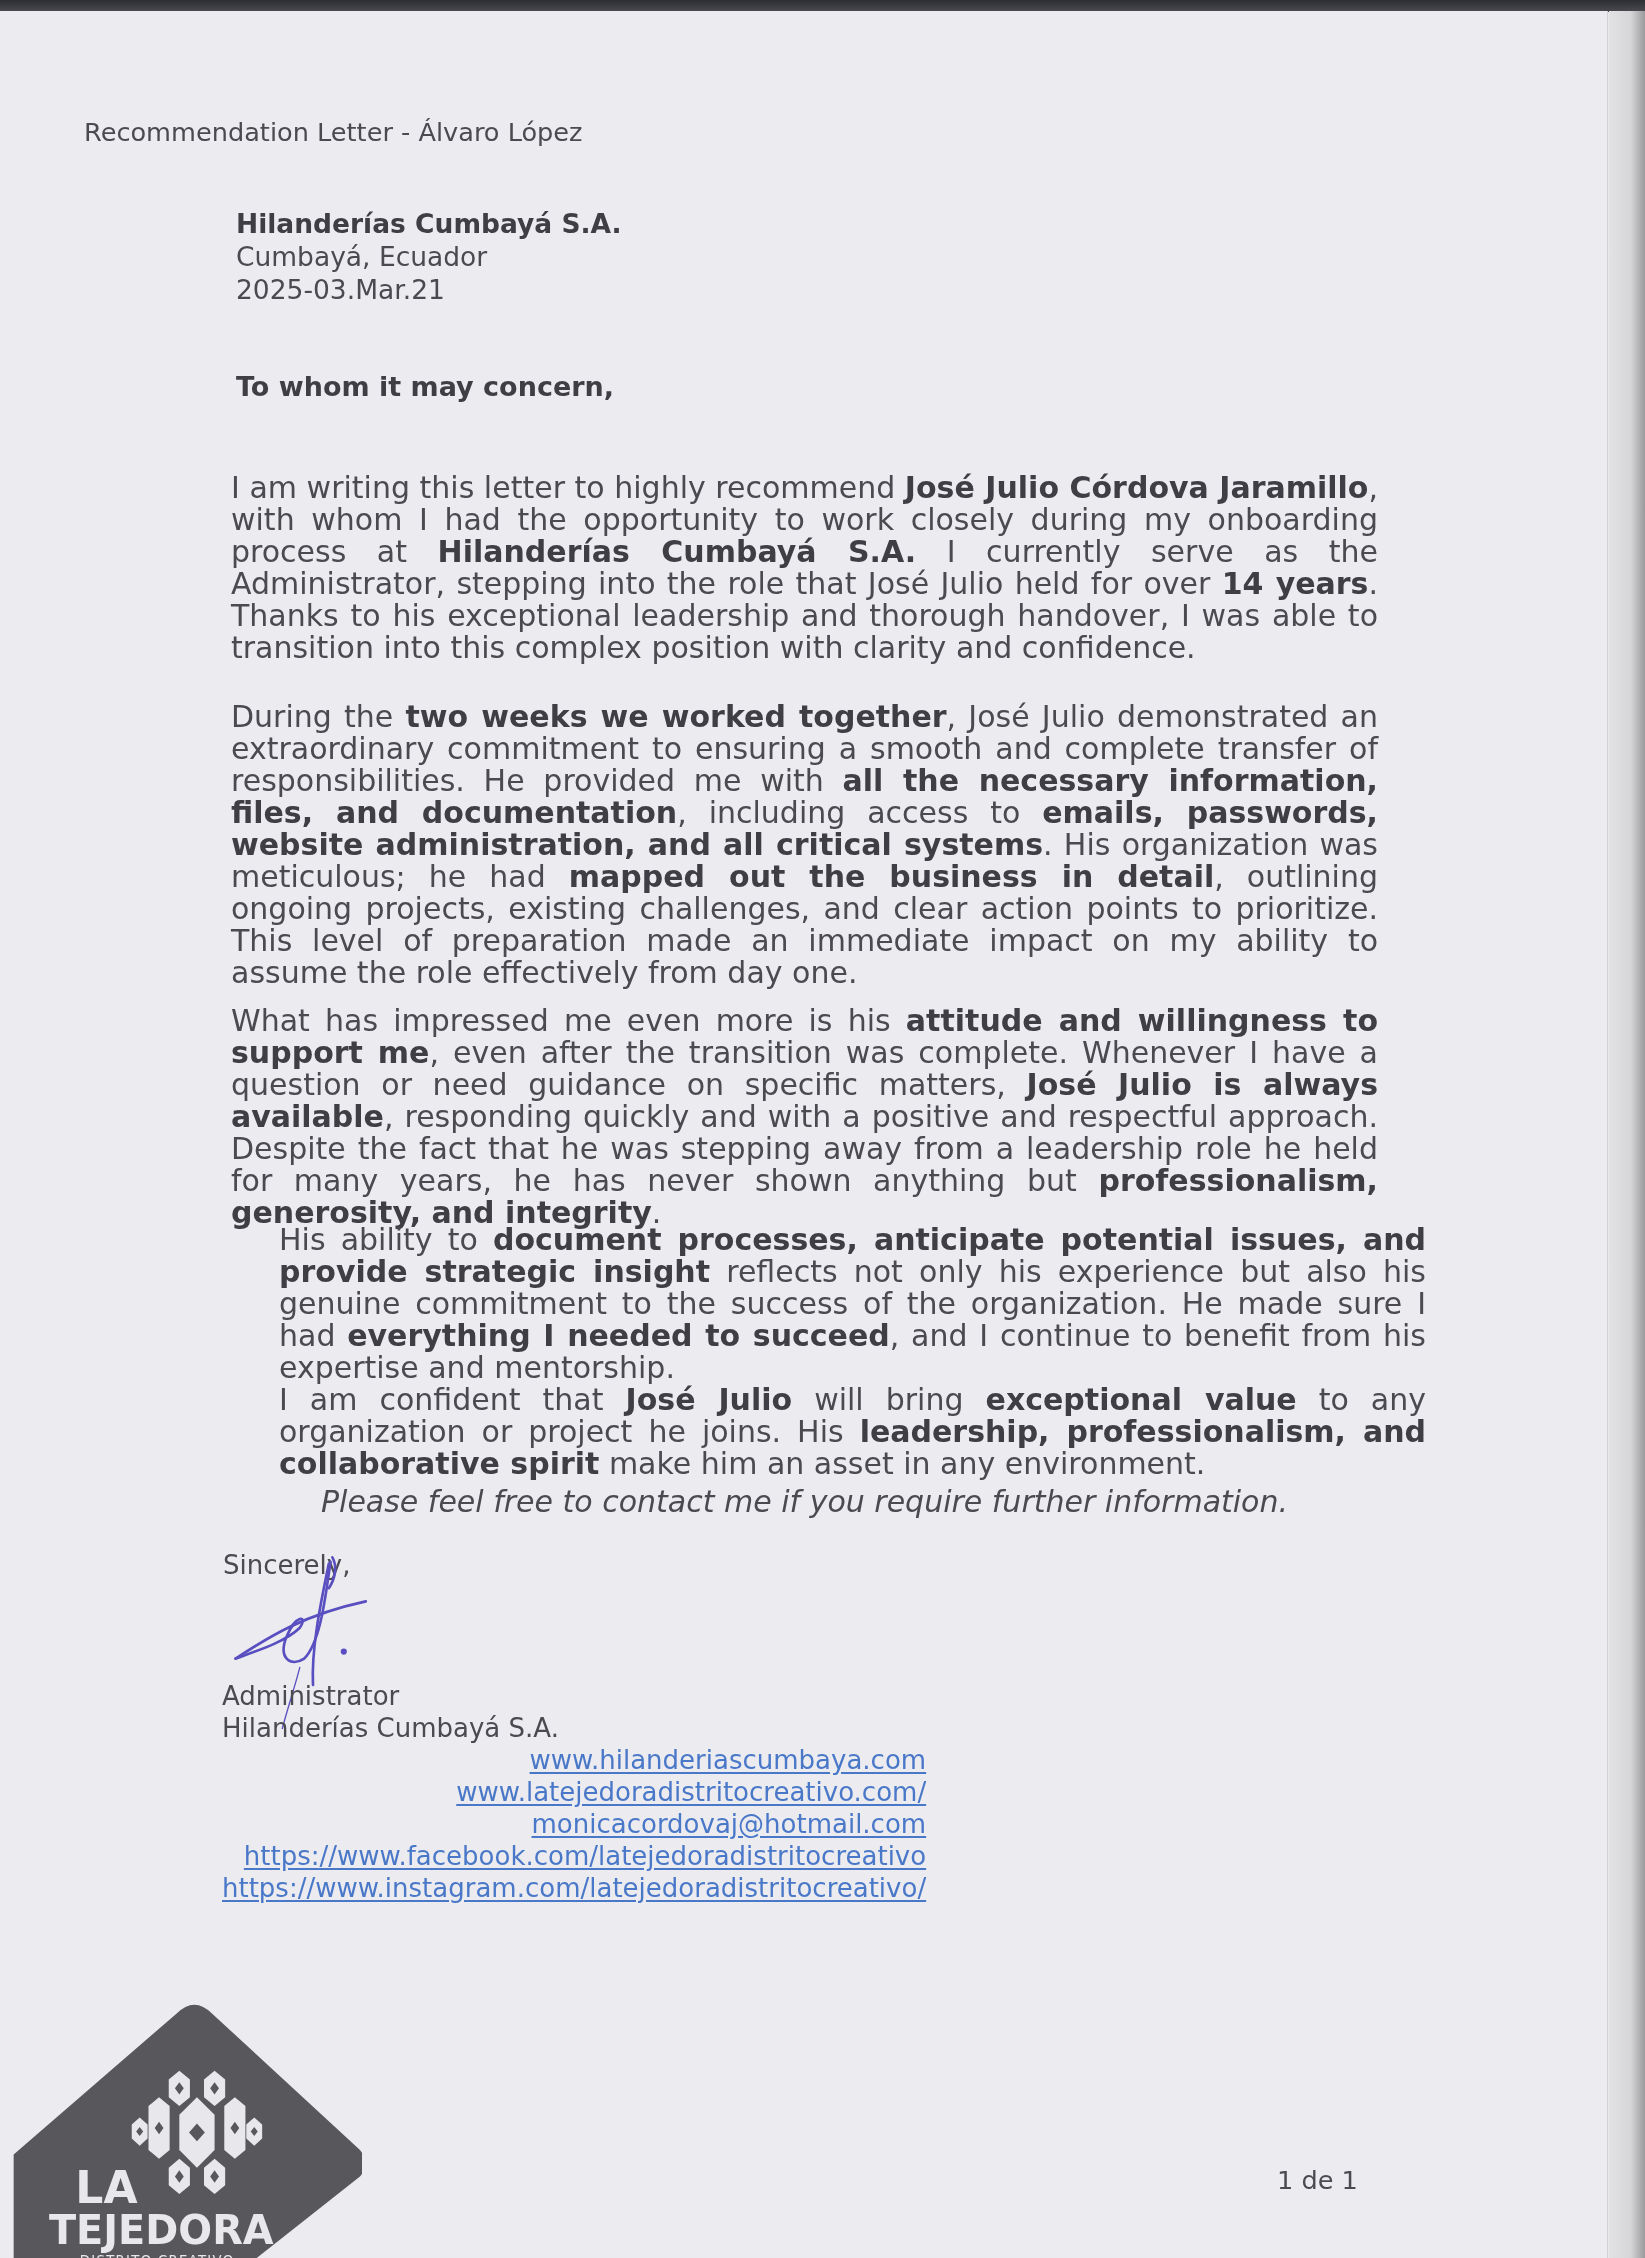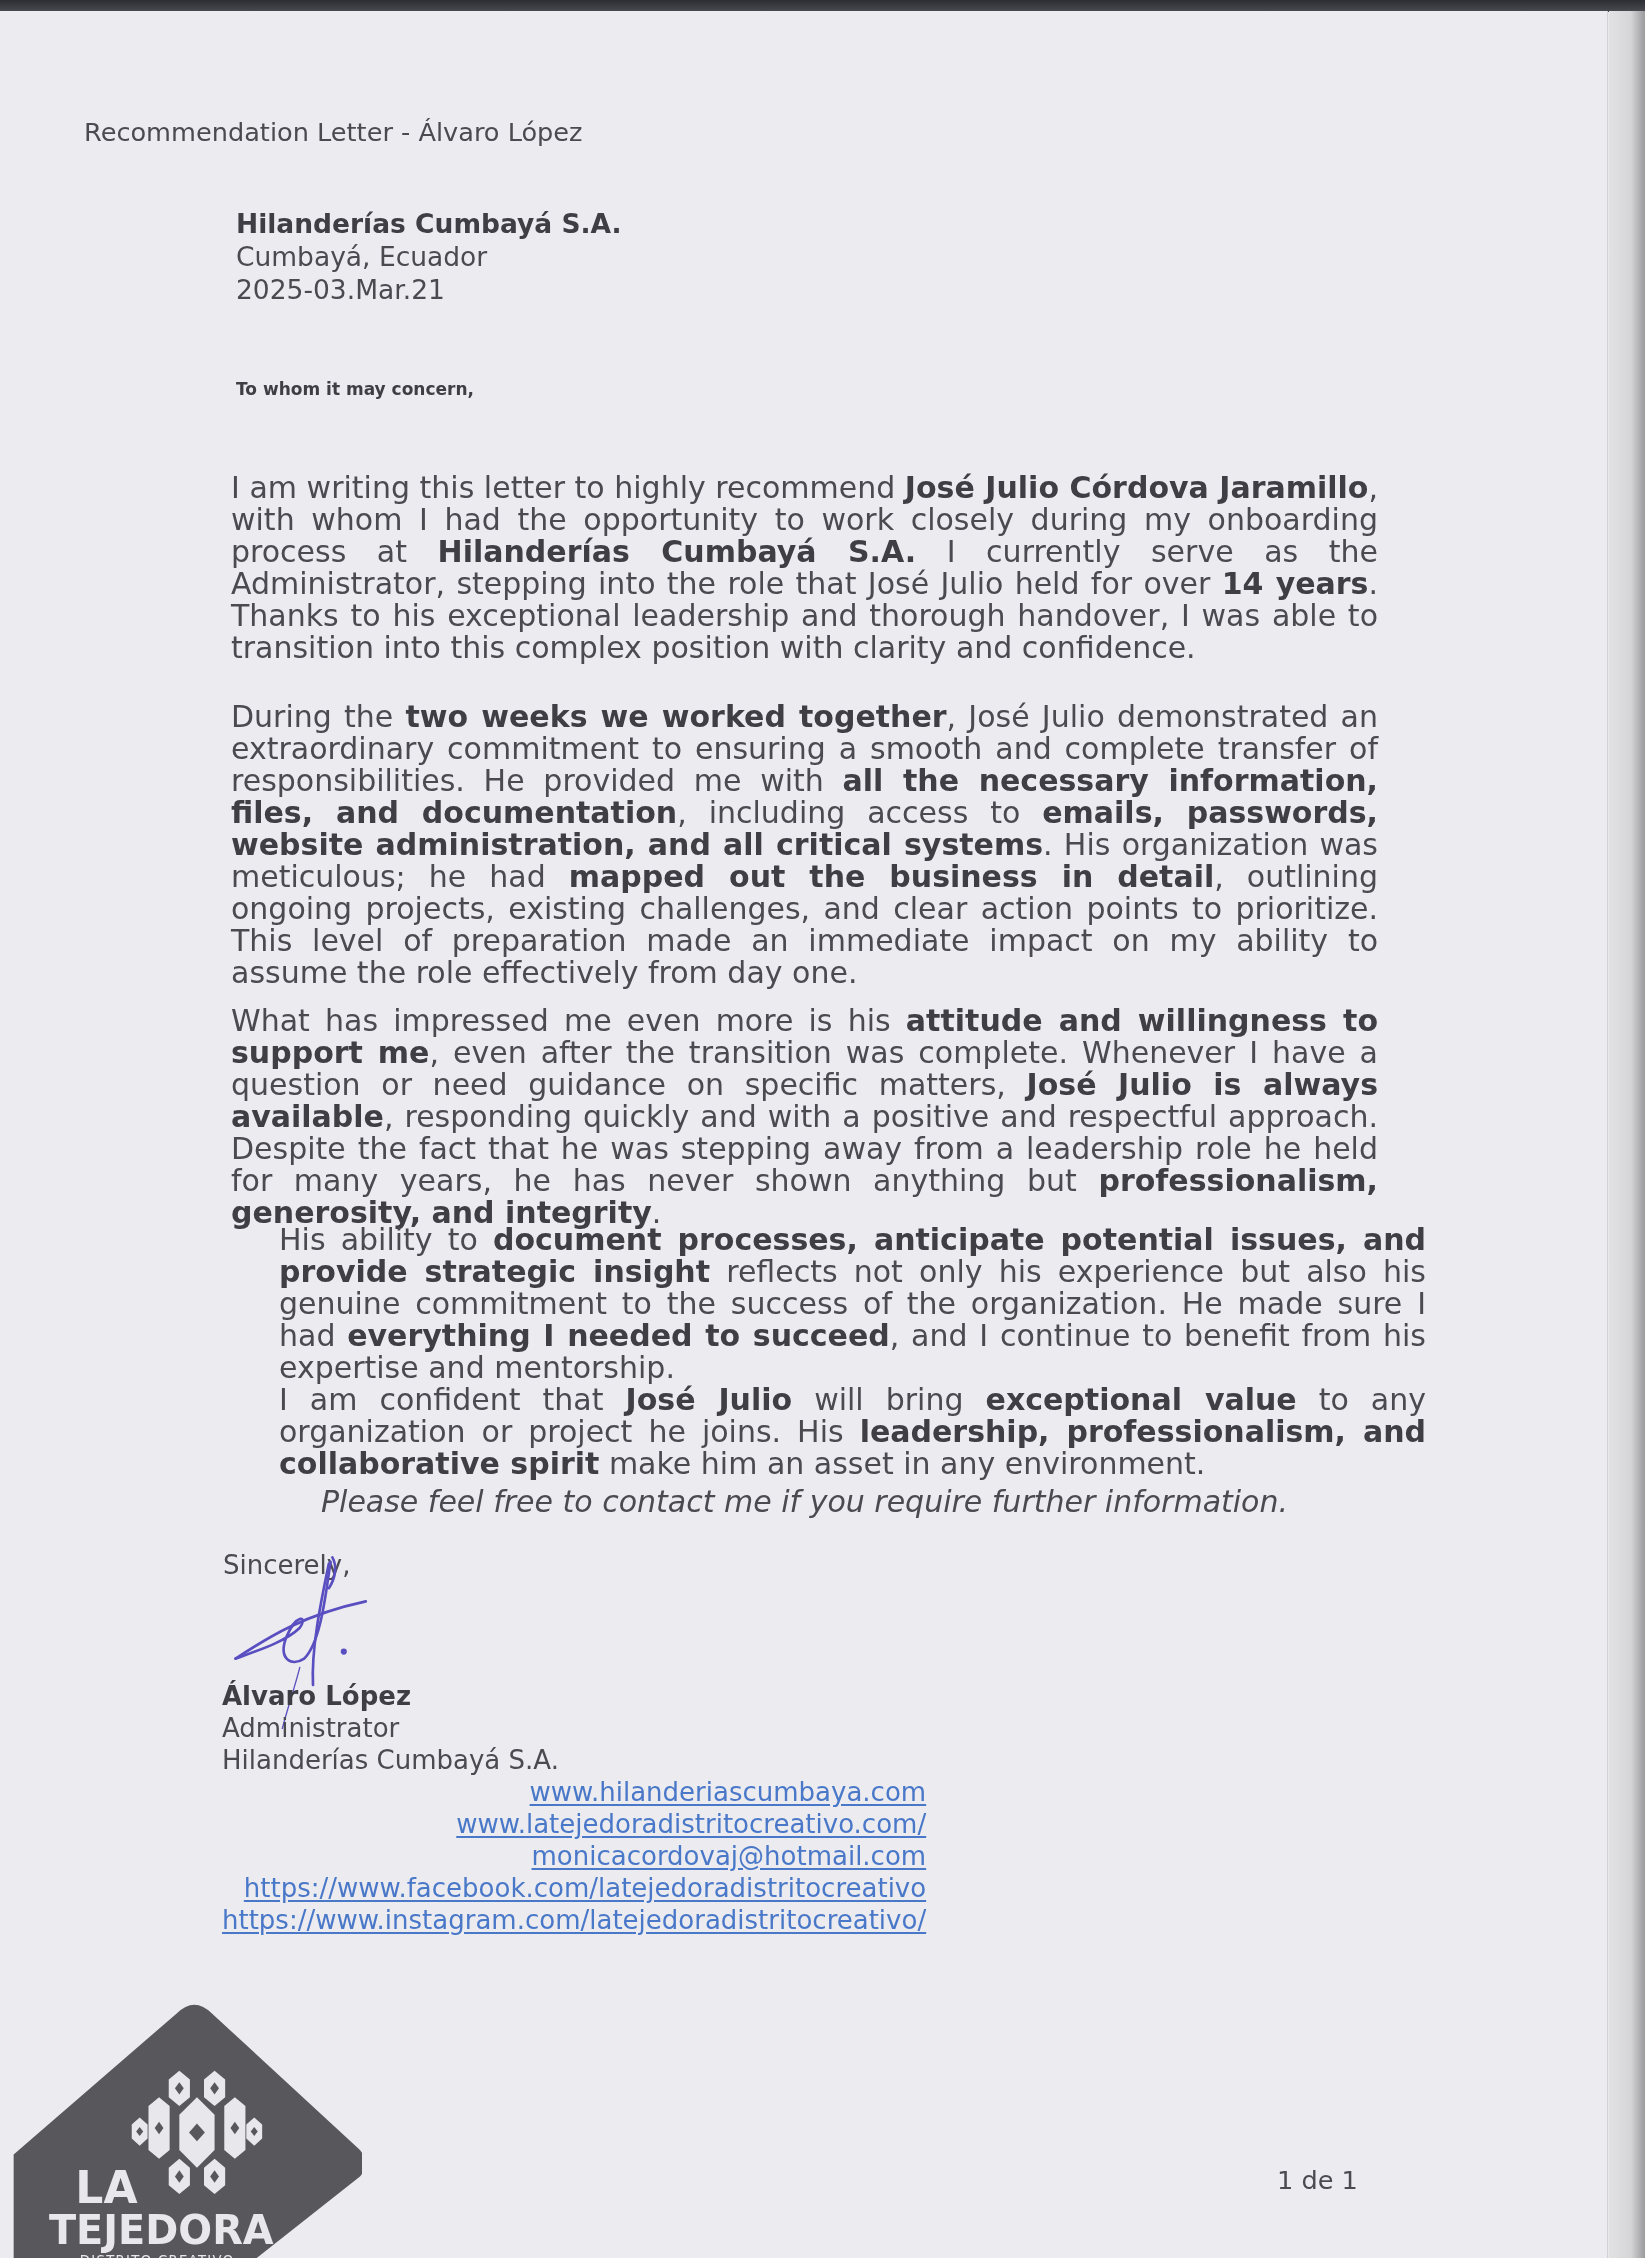--- a/index.html
+++ b/index.html
@@ -28,21 +28,21 @@
     padding-left: 84px; box-sizing: border-box;
     font-family: "DejaVu Sans", sans-serif;
   }
   .addr {
     position: absolute; left: 236px; top: 196px;
     font-size: 26.5px; line-height: 33px; color: #4a4a50;
   }
   .addr .co { font-weight: bold; color: #3e3e44; }
   .salutation {
     position: absolute; left: 236px; top: 360px;
-    font-size: 17px; font-weight: bold; color: #3e3e44; margin-top: 8px;
+    font-size: 27px; font-weight: bold; color: #3e3e44;
   }
   .body-text {
     position: absolute; left: 231px; width: 1147px;
     font-size: 30px; line-height: 32px; color: #4a4a50;
     text-align: justify;
   }
   .body-text b { color: #3e3e44; }
   .p1 { top: 461px; }
   .p2 { top: 690px; }
   .p3 { top: 994px; }
@@ -101,21 +101,20 @@
       <path d="M12 120 C50 95, 90 70, 160 55"></path>
       <path d="M12 120 C40 110, 70 100, 85 85 C95 70, 80 70, 70 95 C60 120, 75 130, 90 120 C110 100, 115 40, 120 10"></path>
       <path d="M118 12 C108 60, 98 110, 100 150"></path>
       <path d="M122 5 C128 15, 125 30, 118 40"></path>
       <path d="M85 130 C80 150, 70 180, 65 200" stroke-width="1.5"></path>
       <circle cx="135" cy="112" r="2" fill="#5a4fc0"></circle>
     </g>
   </svg>
 
   <div class="sig-block">
-    <div class="name">Álvaro López</div>
     <div>Administrator</div>
     <div>Hilanderías Cumbayá S.A.</div>
     <a>www.hilanderiascumbaya.com</a>
     <a>www.latejedoradistritocreativo.com/</a>
     <a>monicacordovaj@hotmail.com</a>
     <a>https://www.facebook.com/latejedoradistritocreativo</a>
     <a>https://www.instagram.com/latejedoradistritocreativo/</a>
   </div>
 
   <svg class="logo" viewBox="0 0 400 320">

